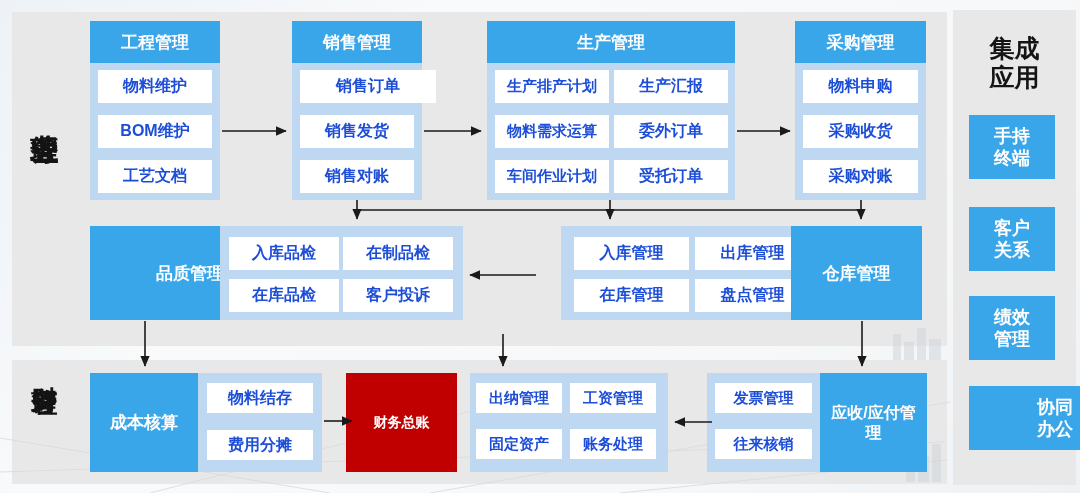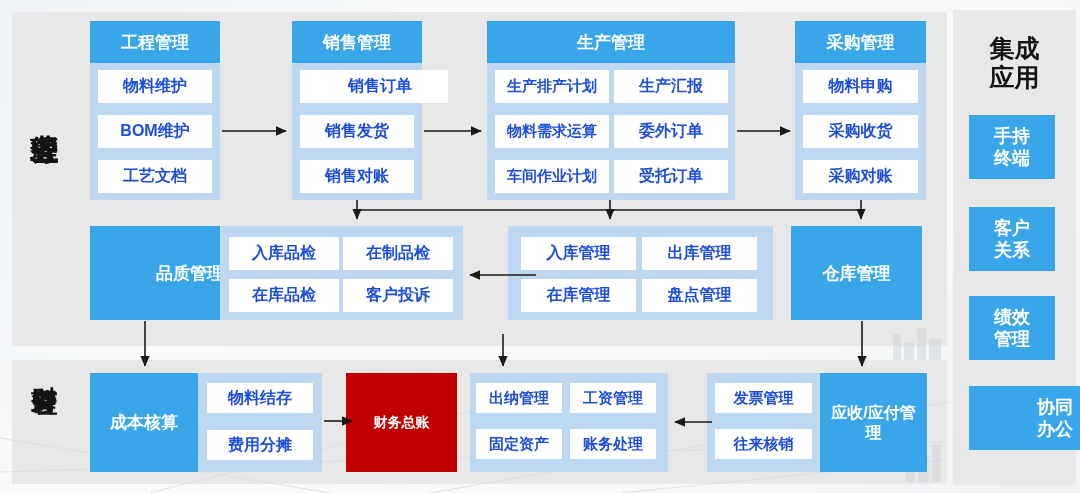--- a/index.html
+++ b/index.html
@@ -70,21 +70,21 @@
 
   <div class="lightpanel" style="left:90px;top:21px;width:130px;height:179px;">
     <div class="tophead">工程管理</div>
     <div class="whitebox" style="left:8px;top:49px;width:114px;height:33px;">物料维护</div>
     <div class="whitebox" style="left:8px;top:94px;width:114px;height:33px;">BOM维护</div>
     <div class="whitebox" style="left:8px;top:139px;width:114px;height:33px;">工艺文档</div>
   </div>
 
   <div class="lightpanel" style="left:292px;top:21px;width:130px;height:179px;">
     <div class="tophead">销售管理</div>
-    <div class="whitebox" style="left:8px;top:49px;width:136px;height:33px;padding-left:12px;">销售订单</div>
+    <div class="whitebox" style="left:8px;top:49px;width:136px;height:33px;">销售订单</div>
     <div class="whitebox" style="left:8px;top:94px;width:114px;height:33px;">销售发货</div>
     <div class="whitebox" style="left:8px;top:139px;width:114px;height:33px;">销售对账</div>
   </div>
 
   <div class="lightpanel" style="left:487px;top:21px;width:248px;height:179px;">
     <div class="tophead">生产管理</div>
     <div class="whitebox" style="left:8px;top:49px;width:114px;height:33px;font-size:15px;">生产排产计划</div>
     <div class="whitebox" style="left:127px;top:49px;width:114px;height:33px;">生产汇报</div>
     <div class="whitebox" style="left:8px;top:94px;width:114px;height:33px;font-size:15px;">物料需求运算</div>
     <div class="whitebox" style="left:127px;top:94px;width:114px;height:33px;">委外订单</div>
@@ -100,21 +100,21 @@
   </div>
 
   <div class="bluebox" style="left:90px;top:226px;width:130px;height:94px;font-size:17px;padding-left:35px;">品质管理</div>
   <div class="lightpanel" style="left:220px;top:226px;width:243px;height:94px;">
     <div class="whitebox" style="left:9px;top:11px;width:110px;height:33px;">入库品检</div>
     <div class="whitebox" style="left:123px;top:11px;width:110px;height:33px;">在制品检</div>
     <div class="whitebox" style="left:9px;top:53px;width:110px;height:33px;text-align:right;">在库品检</div>
     <div class="whitebox" style="left:123px;top:53px;width:110px;height:33px;">客户投诉</div>
   </div>
 
-  <div class="lightpanel" style="left:508px;top:226px;width:265px;height:94px;">
+  <div class="lightpanel" style="left:561px;top:226px;width:265px;height:94px;">
     <div class="whitebox" style="left:13px;top:11px;width:115px;height:33px;">入库管理</div>
     <div class="whitebox" style="left:134px;top:11px;width:115px;height:33px;">出库管理</div>
     <div class="whitebox" style="left:13px;top:53px;width:115px;height:33px;">在库管理</div>
     <div class="whitebox" style="left:134px;top:53px;width:115px;height:33px;">盘点管理</div>
   </div>
   <div class="bluebox" style="left:791px;top:226px;width:131px;height:94px;font-size:17px;">仓库管理</div>
 
   <div class="bluebox" style="left:90px;top:373px;width:108px;height:99px;font-size:17px;">成本核算</div>
   <div class="lightpanel" style="left:198px;top:373px;width:124px;height:99px;">
     <div class="whitebox" style="left:9px;top:10px;width:106px;height:30px;">物料结存</div>

